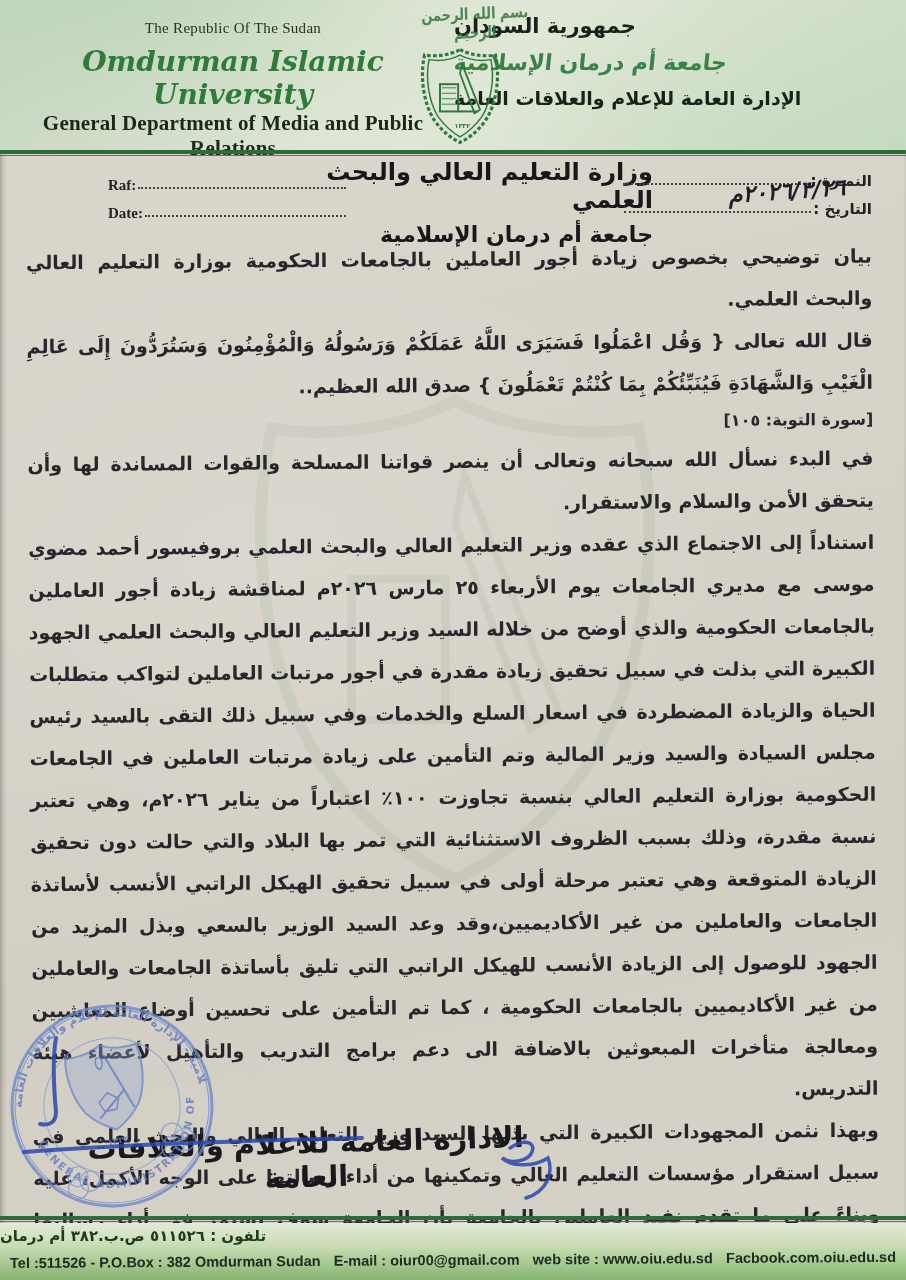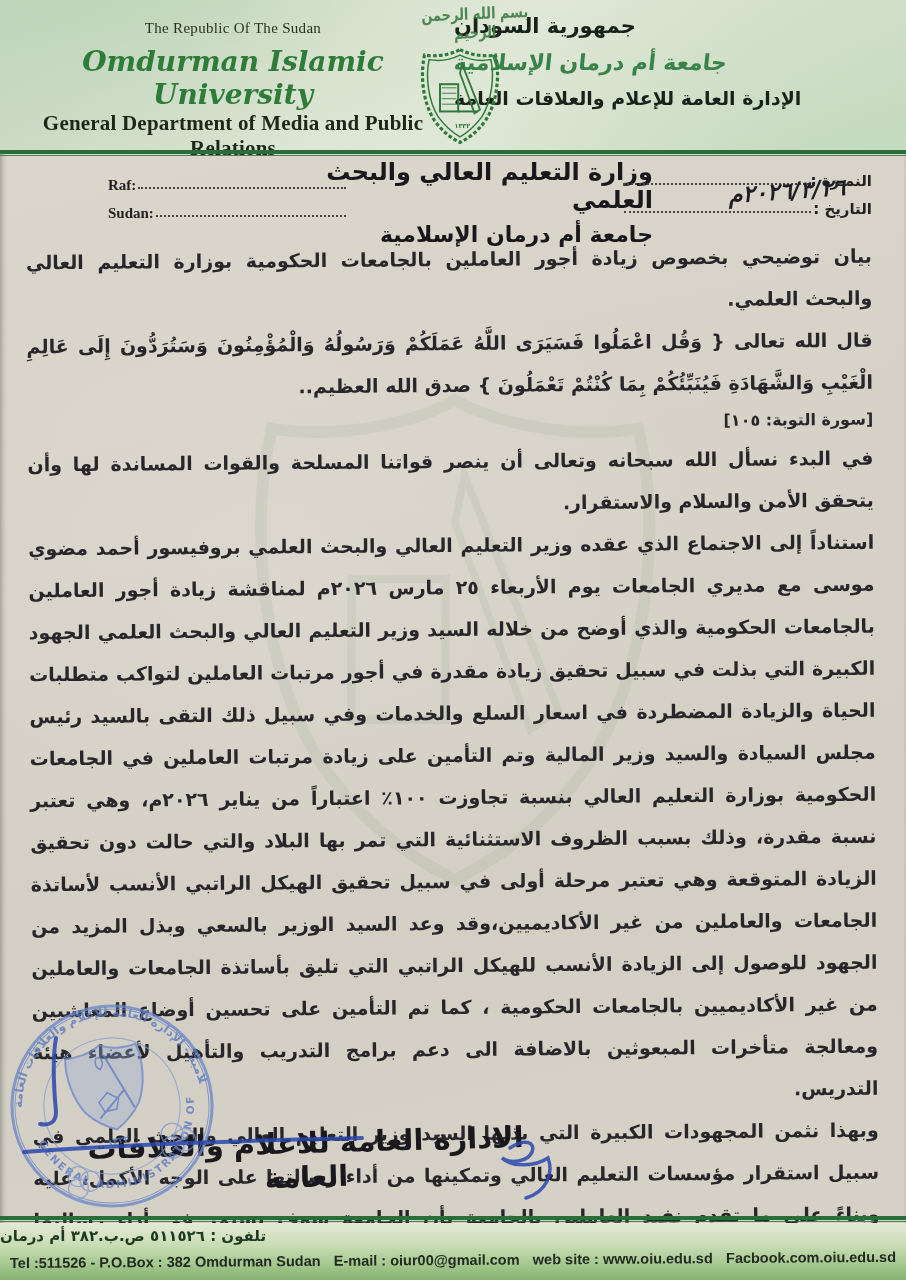--- a/index.html
+++ b/index.html
@@ -130,21 +130,21 @@
       <div class="thick"></div>
       <div class="thin"></div>
     </div>
 
   <div class="ref-left">
     <div class="ref-row">
       <span class="lbl">Raf:</span>
       <span class="dots"></span>
     </div>
     <div class="ref-row">
-      <span class="lbl">Sudan:</span>
+      <span class="lbl">Date:</span>
       <span class="dots"></span>
     </div>
   </div>
 
   <div class="doc-title">
     <div class="t1">وزارة التعليم العالي والبحث العلمي</div>
     <div class="t2">جامعة أم درمان الإسلامية</div>
   </div>
 
   <div class="ref-right">

